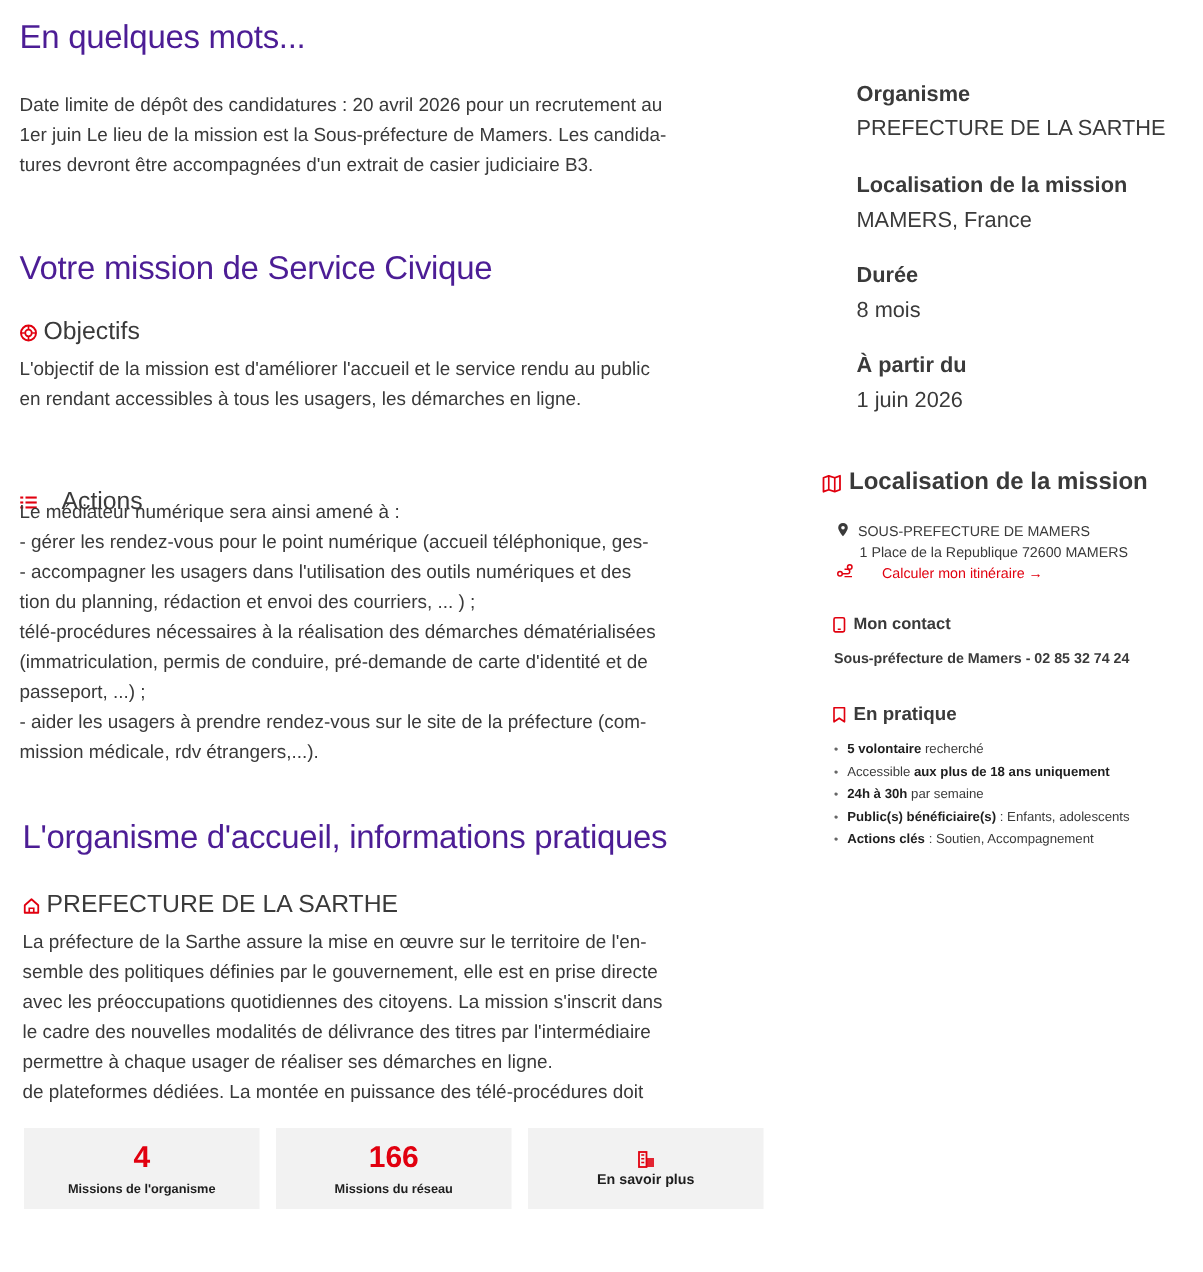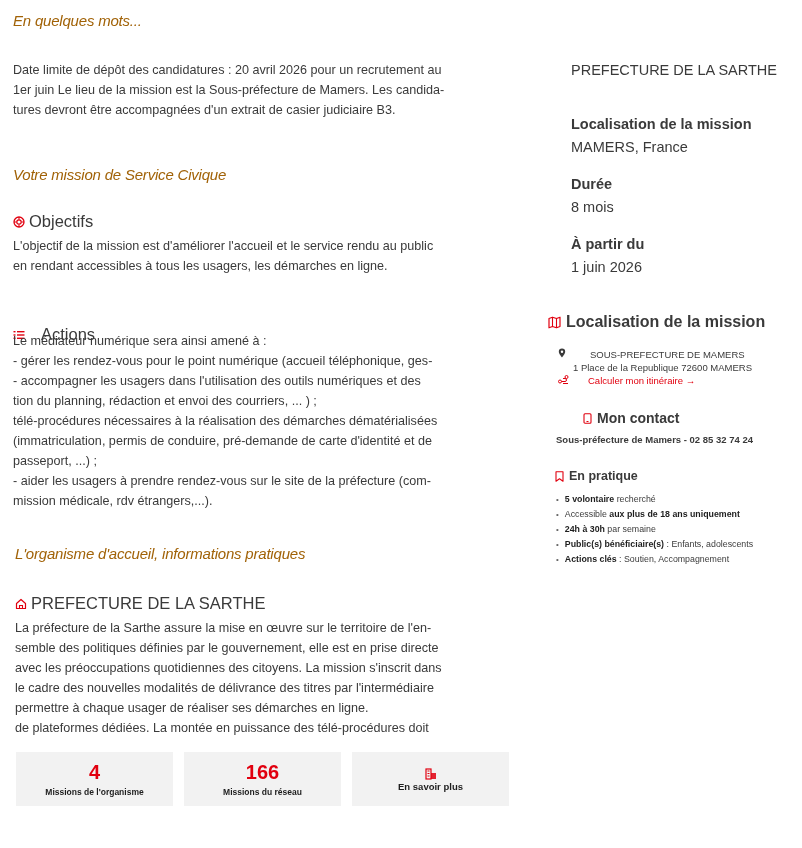--- a/index.html
+++ b/index.html
@@ -2,42 +2,42 @@
 <html><head>
 <meta charset="utf-8">
 <style>
   * { box-sizing: border-box; margin: 0; padding: 0; }
   html, body { width: 802px; height: 848px; background: #ffffff; overflow: hidden; }
   body { font-family: "Liberation Sans", "DejaVu Sans", sans-serif; color: #3a3a3a; position: relative; }
 
   .left { position: absolute; left: 13px; top: 0; width: 495px; }
   .right { position: absolute; left: 548px; top: 0; width: 250px; }
 
-  .h2 { color: #a16207; font-size: 15px; font-weight: normal; letter-spacing: -0.2px; position: absolute; white-space: nowrap; font-style: italic; }
+  .h2 { color: #4c1d95; font-size: 22px; font-weight: normal; letter-spacing: -0.2px; position: absolute; white-space: nowrap; }
   .body-text { font-size: 12.6px; line-height: 20px; color: #3a3a3a; position: absolute; width: 490px; }
   .body-text p { margin: 0; }
   .h3 { position: absolute; font-size: 16.5px; font-weight: normal; color: #3a3a3a; display: flex; align-items: center; gap: 4px; white-space: nowrap; }
   .h3 .icon { display: inline-flex; width: 12px; height: 12px; color: #e1000f; }
 
   .stats { position: absolute; left: 3px; top: 752px; display: flex; gap: 11px; }
   .stat { width: 157px; height: 54px; background: #f2f2f2; display: flex; flex-direction: column; align-items: center; justify-content: center; }
   .stat-num { color: #e1000f; font-size: 20px; font-weight: bold; line-height: 22px; }
   .stat-label { color: #1e1e1e; font-size: 8.5px; font-weight: bold; margin-top: 4px; }
   .stat-icon { color: #e1000f; width: 12px; height: 12px; }
   .stat-more { color: #1e1e1e; font-size: 9.5px; font-weight: bold; margin-top: 3px; }
 
   .info-block { position: absolute; left: 23px; }
   .info-label { font-size: 14.5px; font-weight: bold; color: #3a3a3a; }
   .info-value { font-size: 14.5px; color: #3a3a3a; margin-top: 7px; }
 
   .rh3 { position: absolute; left: 0; display: flex; align-items: center; gap: 5px; font-weight: bold; color: #3a3a3a; white-space: nowrap; }
   .rh3 .icon { color: #e1000f; display: inline-flex; }
 
   .addr { position: absolute; left: 10px; top: 348px; font-size: 9.5px; line-height: 12.5px; color: #3a3a3a; }
-  .addr-row { display: flex; align-items: center; gap: 24px; }
+  .addr-row { display: flex; align-items: center; gap: 6px; }
   .addr-line2 { padding-left: 15px; }
   .itin { display: flex; align-items: center; gap: 19px; color: #e1000f; margin-top: 1px; }
 
   .contact { position: absolute; left: 8px; top: 434px; font-size: 9.5px; font-weight: bold; color: #3a3a3a; white-space: nowrap; }
 
   .prat-list { position: absolute; left: 8px; top: 492px; list-style: none; font-size: 8.8px; line-height: 15px; color: #3a3a3a; }
   .prat-list li { display: flex; gap: 6px; align-items: center; white-space: nowrap; }
   .prat-list .dot { font-size: 8px; color: #666; }
   .prat-list b { font-weight: bold; color: #1e1e1e; }
 </style>
@@ -131,20 +131,21 @@
             <path d="M2.5 3h2M2.5 5.5h2M2.5 8h2" stroke="currentColor" stroke-width="1"></path>
           </svg>
       </span>
       <span class="stat-more">En savoir plus</span>
     </div>
   </div>
 </div>
 
 <div class="right">
   <div class="info-block" style="top:55px;">
+    <div class="info-label">Organisme</div>
     <div class="info-value">PREFECTURE DE LA SARTHE</div>
   </div>
   <div class="info-block" style="top:116px;">
     <div class="info-label">Localisation de la mission</div>
     <div class="info-value">MAMERS, France</div>
   </div>
   <div class="info-block" style="top:176px;">
     <div class="info-label">Durée</div>
     <div class="info-value">8 mois</div>
   </div>
@@ -179,21 +180,21 @@
             <circle cx="2" cy="6.5" r="1.5" fill="none" stroke="currentColor" stroke-width="1"></circle>
             <circle cx="8.5" cy="2" r="1.5" fill="none" stroke="currentColor" stroke-width="1"></circle>
             <path d="M3.5 6.5h3.5a1.5 1.5 0 0 0 0-3H5" fill="none" stroke="currentColor" stroke-width="1"></path>
             <path d="M5 8.5h5" stroke="currentColor" stroke-width="1"></path>
           </svg>
       </span>
       <span>Calculer mon itinéraire →</span>
     </div>
   </div>
 
-  <div class="rh3" style="top:410px; font-size:14px; left:7px;margin-left:28px;">
+  <div class="rh3" style="top:410px; font-size:11px; left:7px;">
     <span class="icon">
       <svg width="9" height="11" viewBox="0 0 9 11">
           <rect x="1" y="0.8" width="7" height="9.4" rx="1" fill="none" stroke="currentColor" stroke-width="1.1"></rect>
           <path d="M3.5 8.5h2" stroke="currentColor" stroke-width="1"></path>
         </svg>
     </span>
     <span>Mon contact</span>
   </div>
   <div class="contact">Sous-préfecture de Mamers - 02 85 32 74 24</div>
 

